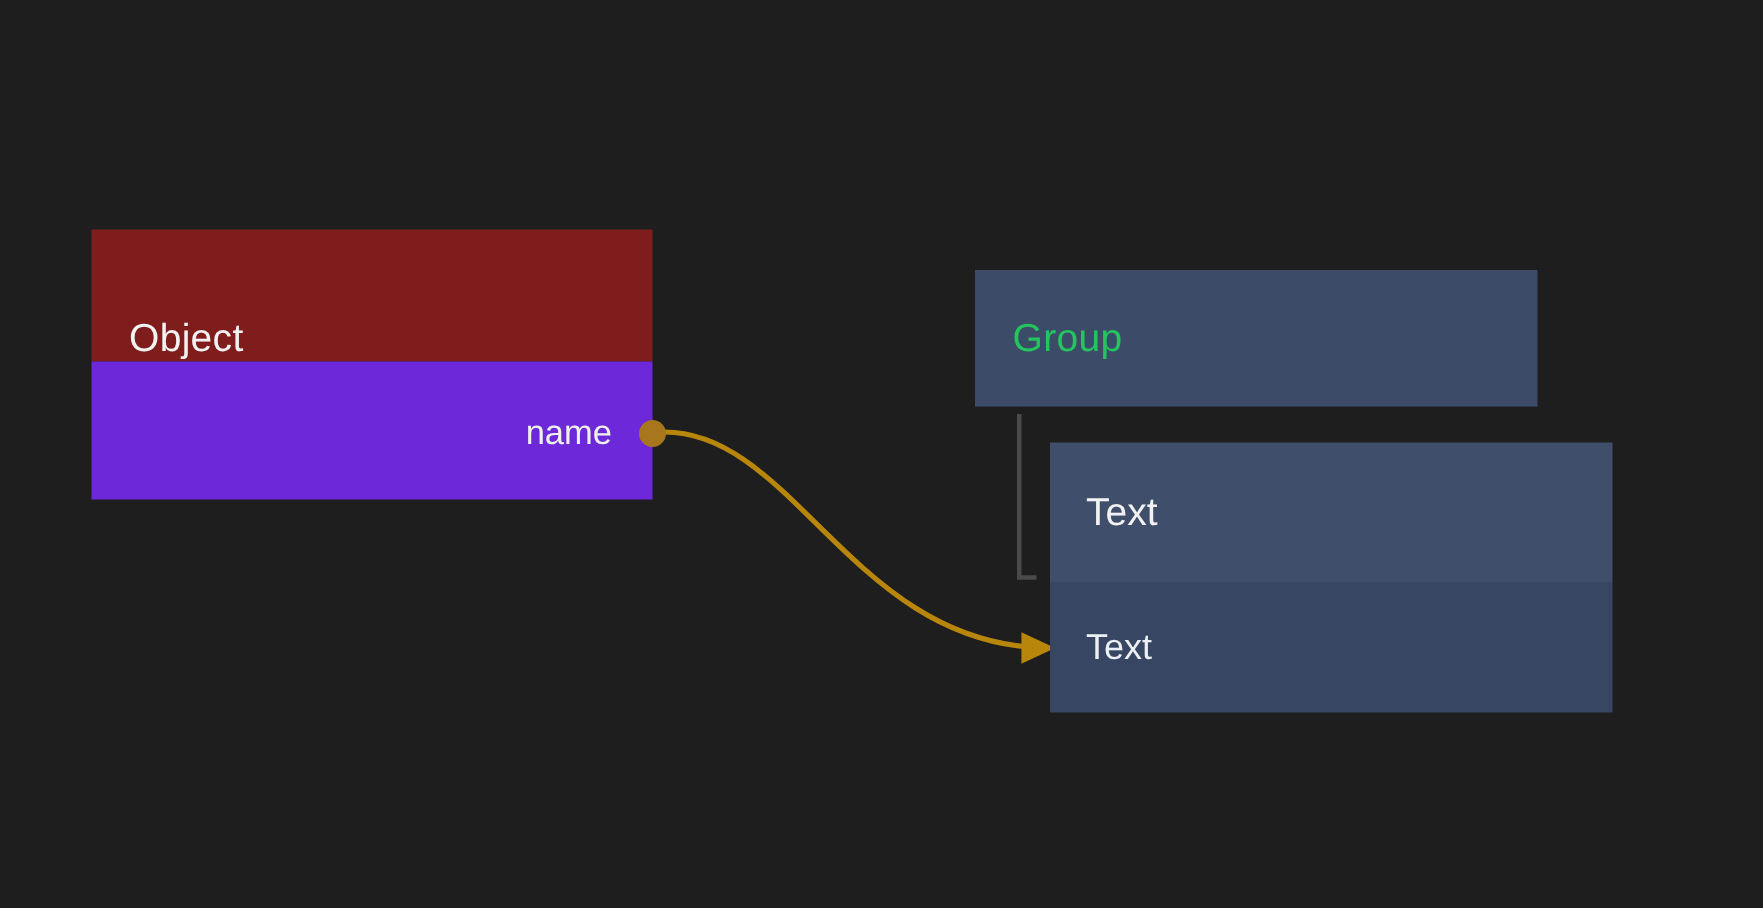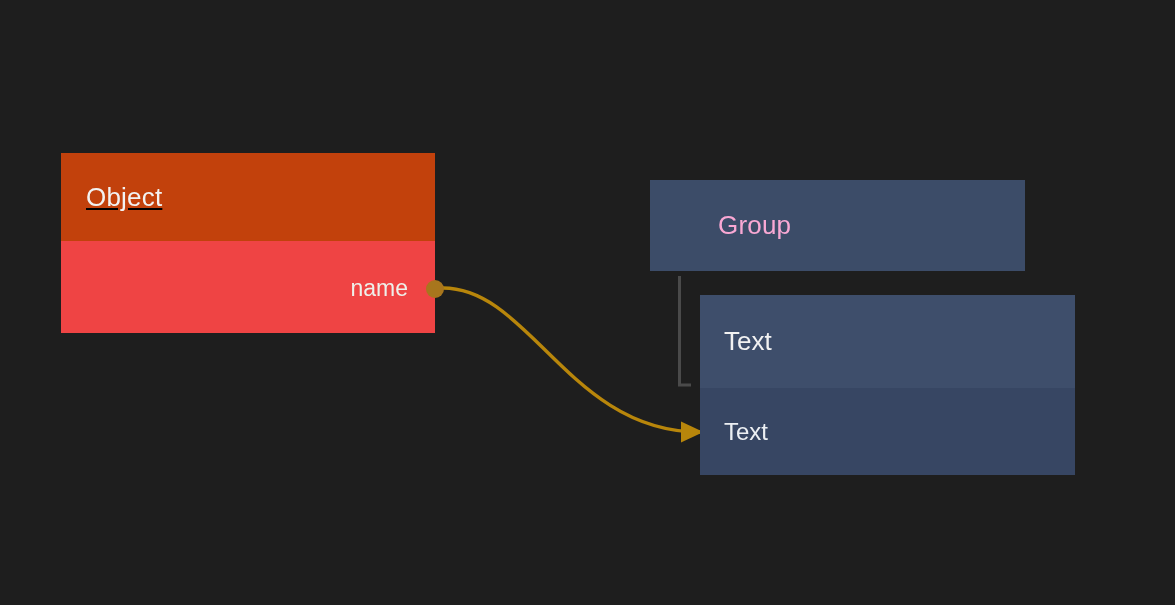--- a/index.html
+++ b/index.html
@@ -24,37 +24,36 @@
     left: 61px;
     top: 153px;
     width: 374px;
     height: 180px;
   }
   #object-header {
     position: absolute;
     left: 0; top: 0;
     width: 100%;
     height: 88px;
-    background: #c2410c;
+    background: #7f1d1d;
     display: flex;
-    align-items: center;
-    text-decoration: underline;
+    align-items: flex-end;
   }
   #object-header .title {
     color: #f2f2f2;
     font-size: 26px;
     padding-left: 25px;
     letter-spacing: 0.2px;
   }
   #object-body {
     position: absolute;
     left: 0; top: 88px;
     width: 100%;
     height: 92px;
-    background: #ef4444;
+    background: #6d28d9;
   }
   #object-port-row {
     position: absolute;
     right: 0;
     top: 34px;
     display: flex;
     align-items: center;
   }
   #object-port-row .port-label {
     color: #eef0ea;
@@ -73,25 +72,24 @@
   #group-header {
     left: 650px;
     top: 180px;
     width: 375px;
     height: 91px;
     background: #3c4c68;
     display: flex;
     align-items: center;
   }
   #group-header .title {
-    color: #f9a8d4;
+    color: #22c55e;
     font-size: 26px;
     padding-left: 25px;
     letter-spacing: 0.2px;
-    margin-left: 43px;
   }
   
   #text-node {
     left: 700px;
     top: 295px;
     width: 375px;
     height: 130px;
   }
   #text-upper {
     position: absolute;

